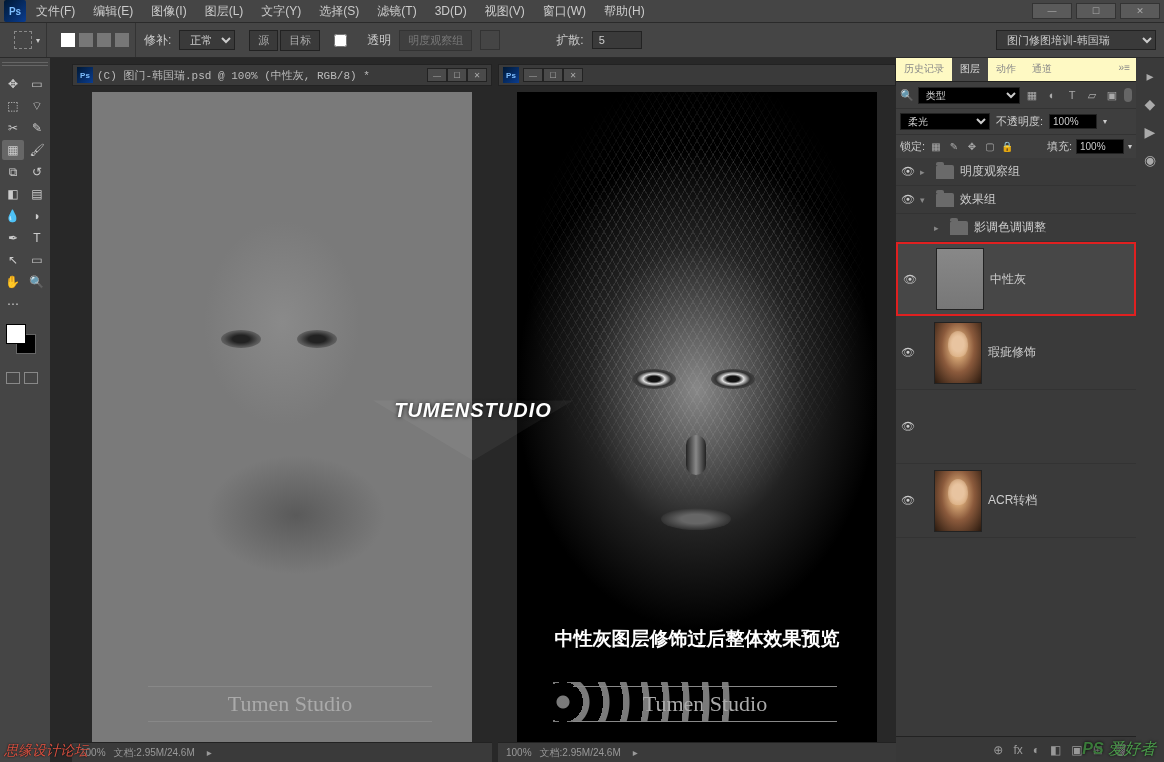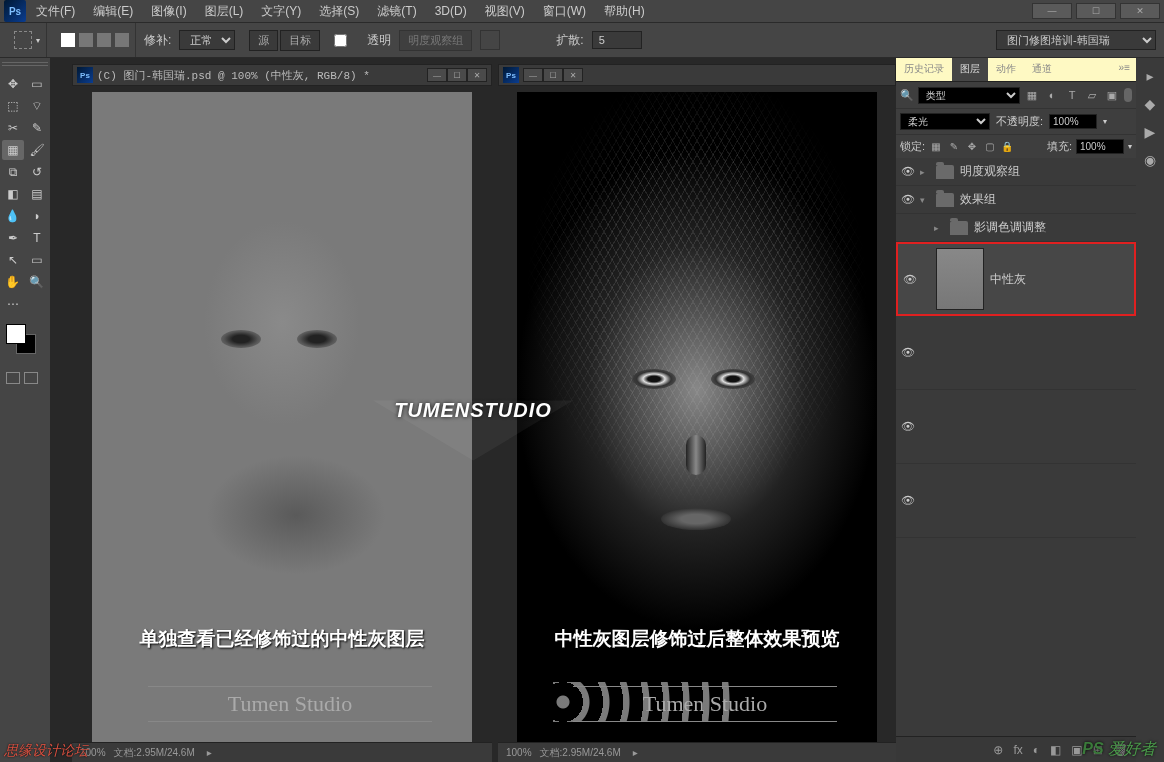--- a/index.html
+++ b/index.html
@@ -213,21 +213,20 @@
           <span>☐</span>
           <span>✕</span>
         </div>
       </div>
       <div class="doc-canvas">
         <div class="img1">
           <div class="face-blur"></div>
           <div class="eye-l"></div>
             <div class="eye-r"></div>
           <div class="shadow1"></div>
-          <div class="overlay-text">单独查看已经修饰过的中性灰图层</div>
           <div class="tumen-label">Tumen Studio</div>
         </div>
       </div>
       <div class="doc-status">
         <span>100%</span>
         <span>文档:2.95M/24.6M</span>
         <span style="margin-left:4px">▸</span>
       </div>
     </div>
 
@@ -330,26 +329,34 @@
         </div>
         <div class="layer tall sel">
           <div class="vis">👁</div>
           <div class="lcontent indent1">
               <div class="thumb gray"></div>
               <span class="lname">中性灰</span>
             </div>
         </div>
         <div class="layer tall">
           <div class="vis">👁</div>
+          <div class="lcontent indent1">
+              <div class="thumb portrait"></div>
+              <span class="lname">瑕疵修饰</span>
+            </div>
         </div>
         <div class="layer tall">
           <div class="vis">👁</div>
         </div>
         <div class="layer tall">
           <div class="vis">👁</div>
+          <div class="lcontent indent1">
+              <div class="thumb portrait"></div>
+              <span class="lname">ACR转档</span>
+            </div>
         </div>
       </div>
 
       <div class="layer-footer">
         <span class="lf-btn">⊕</span>
         <span class="lf-btn">fx</span>
         <span class="lf-btn">◐</span>
         <span class="lf-btn">◧</span>
         <span class="lf-btn">▣</span>
         <span class="lf-btn">⊞</span>

